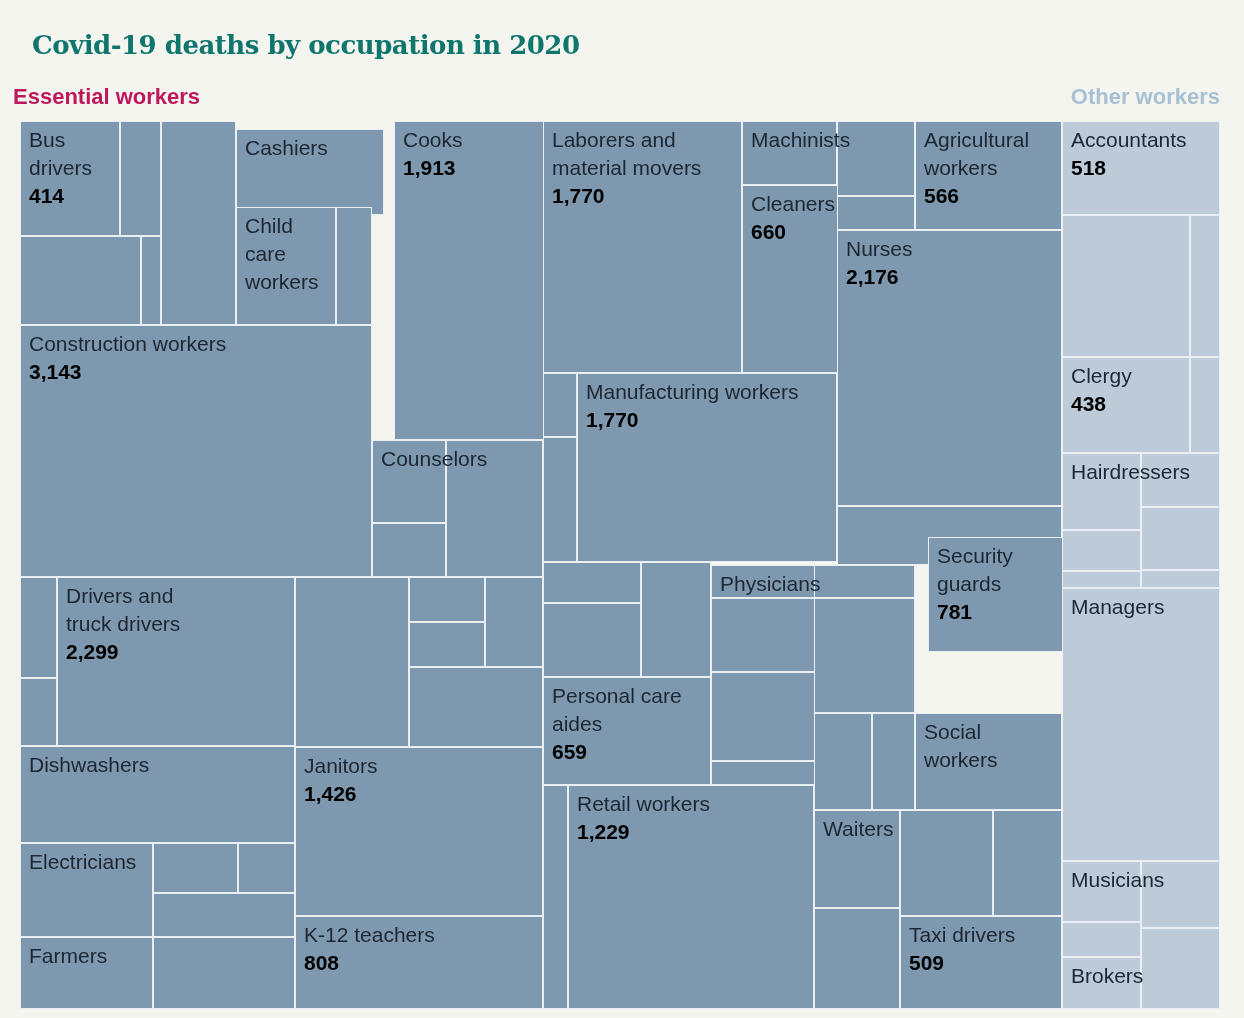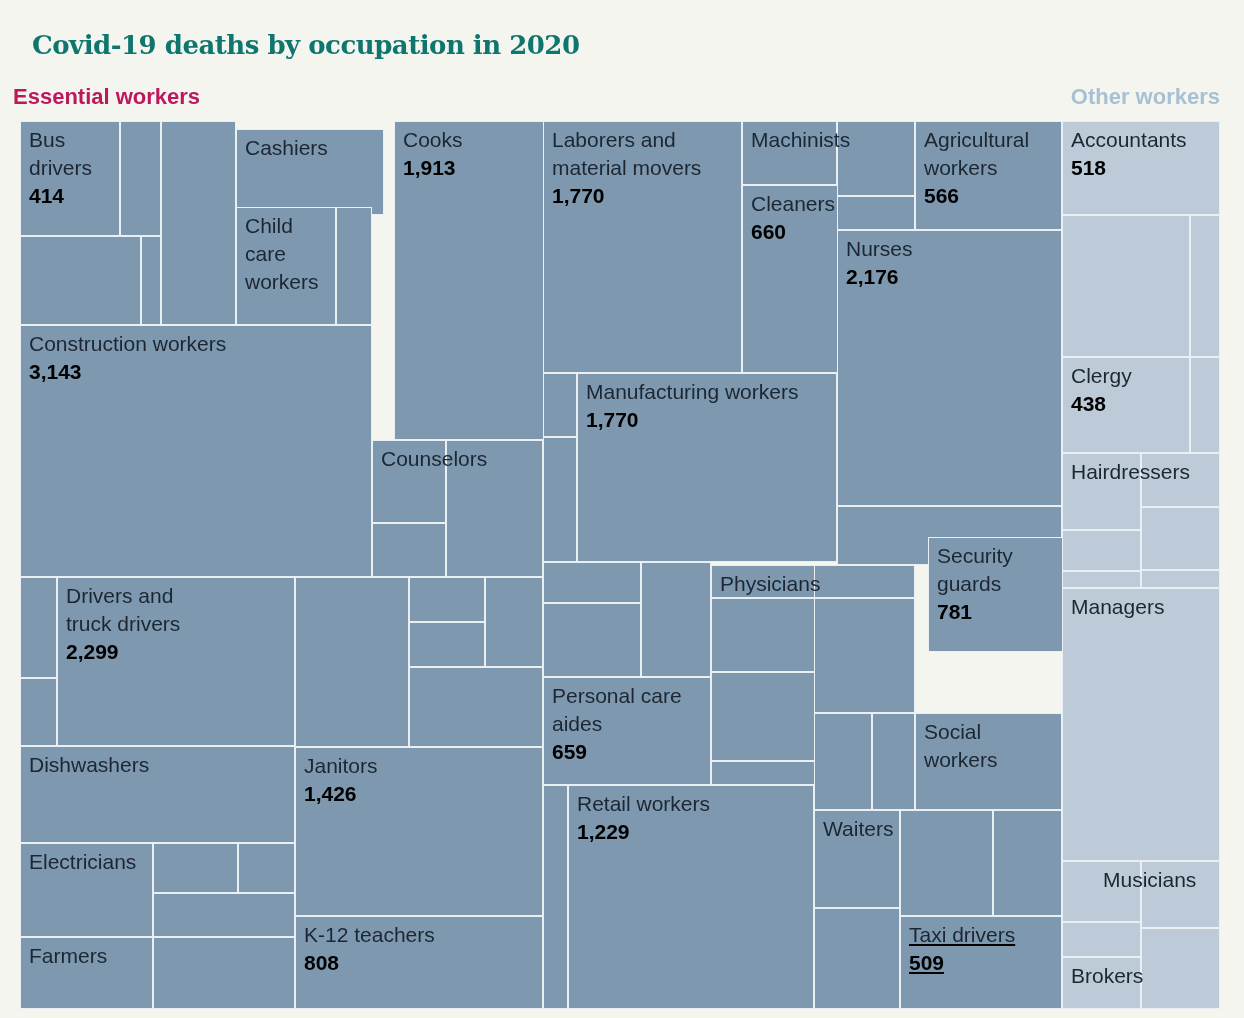--- a/index.html
+++ b/index.html
@@ -228,21 +228,21 @@
         </div>
       </div>
       <div class="cell g-e" style="left: 796px; top: 689px; width: 86px; height: 98px;">
         <div class="txt">
           <div class="lbl">Waiters</div>
         </div>
       </div>
       <div class="cell g-e" style="left: 796px; top: 787px; width: 86px; height: 101px;"></div>
       <div class="cell g-e" style="left: 882px; top: 689px; width: 93px; height: 106px;"></div>
       <div class="cell g-e" style="left: 975px; top: 689px; width: 69px; height: 106px;"></div>
-      <div class="cell g-e" style="left: 882px; top: 795px; width: 162px; height: 93px; text-decoration: underline;">
+      <div class="cell g-e" style="left: 882px; top: 795px; width: 162px; height: 93px;">
         <div class="txt">
           <div class="lbl">Taxi drivers</div>
           <div class="val">509</div>
         </div>
       </div>
       <div class="cell g-o" style="left: 1044px; top: 0px; width: 158px; height: 94px;">
         <div class="txt">
           <div class="lbl">Accountants</div>
           <div class="val">518</div>
         </div>
@@ -264,21 +264,21 @@
       <div class="cell g-o" style="left: 1123px; top: 332px; width: 79px; height: 54px;"></div>
       <div class="cell g-o" style="left: 1123px; top: 386px; width: 79px; height: 63px;"></div>
       <div class="cell g-o" style="left: 1044px; top: 409px; width: 79px; height: 41px;"></div>
       <div class="cell g-o" style="left: 1044px; top: 450px; width: 79px; height: 17px;"></div>
       <div class="cell g-o" style="left: 1123px; top: 449px; width: 79px; height: 18px;"></div>
       <div class="cell g-o" style="left: 1044px; top: 467px; width: 158px; height: 273px;">
         <div class="txt">
           <div class="lbl">Managers</div>
         </div>
       </div>
-      <div class="cell g-o" style="left: 1044px; top: 740px; width: 79px; height: 61px; padding-left: 32px;">
+      <div class="cell g-o" style="left: 1044px; top: 740px; width: 79px; height: 61px;">
         <div class="txt">
           <div class="lbl">Musicians</div>
         </div>
       </div>
       <div class="cell g-o" style="left: 1123px; top: 740px; width: 79px; height: 67px;"></div>
       <div class="cell g-o" style="left: 1044px; top: 801px; width: 79px; height: 35px;"></div>
       <div class="cell g-o" style="left: 1044px; top: 836px; width: 79px; height: 52px;">
         <div class="txt">
           <div class="lbl">Brokers</div>
         </div>

